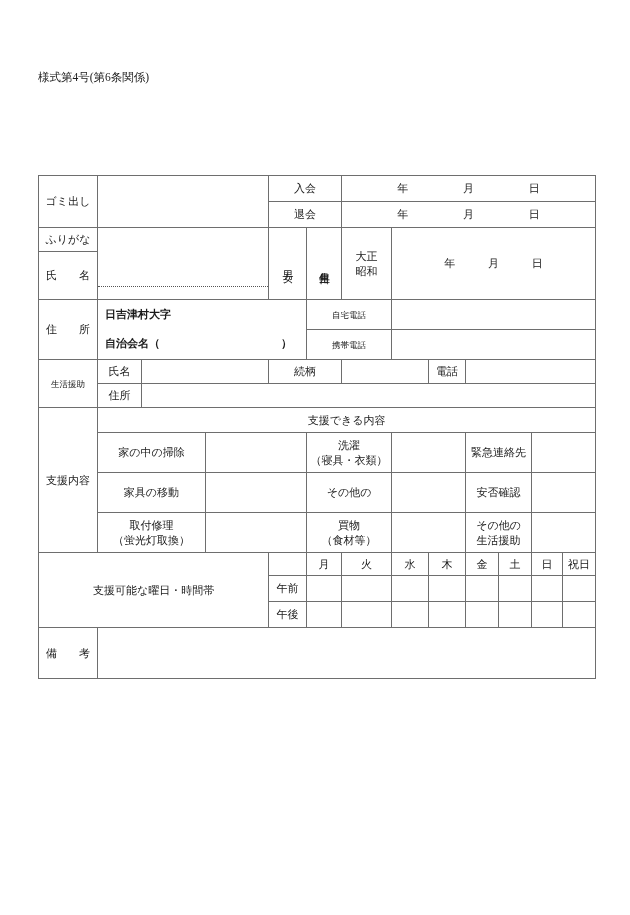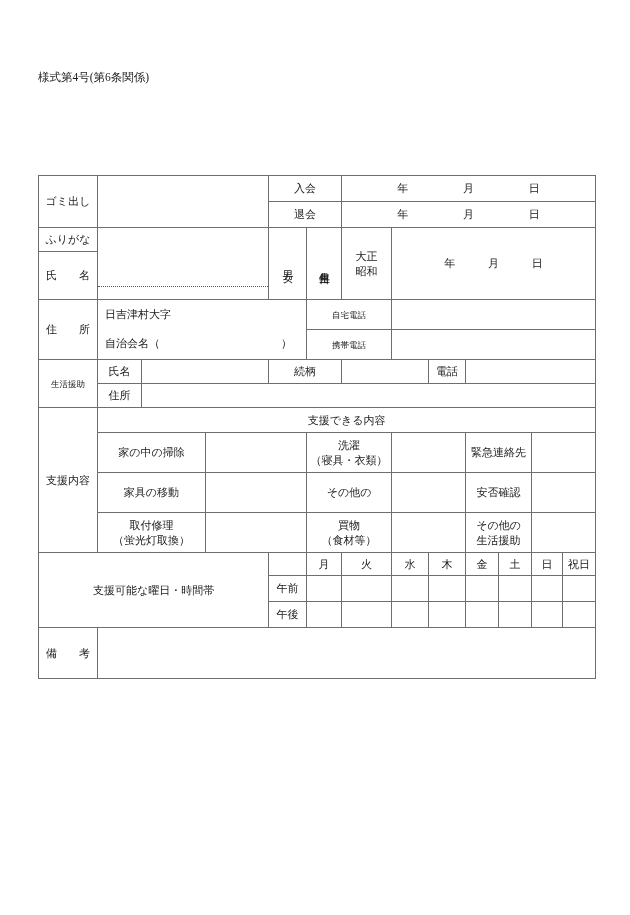--- a/index.html
+++ b/index.html
@@ -75,20 +75,21 @@
     display: flex;
     justify-content: space-around;
     align-items: center;
     padding: 0 28px;
     font-size: 11px;
   }
   .ymd span { display: inline-block; }
   .cell-left {
     text-align: left;
     padding-left: 7px;
+    font-weight: bold;
   }
   .furigana-field {
     position: relative;
     height: 100%;
   }
   .dotline {
     position: absolute;
     left: 0; right: 0;
     bottom: -1px;
     border-bottom: 1px dotted #555;

